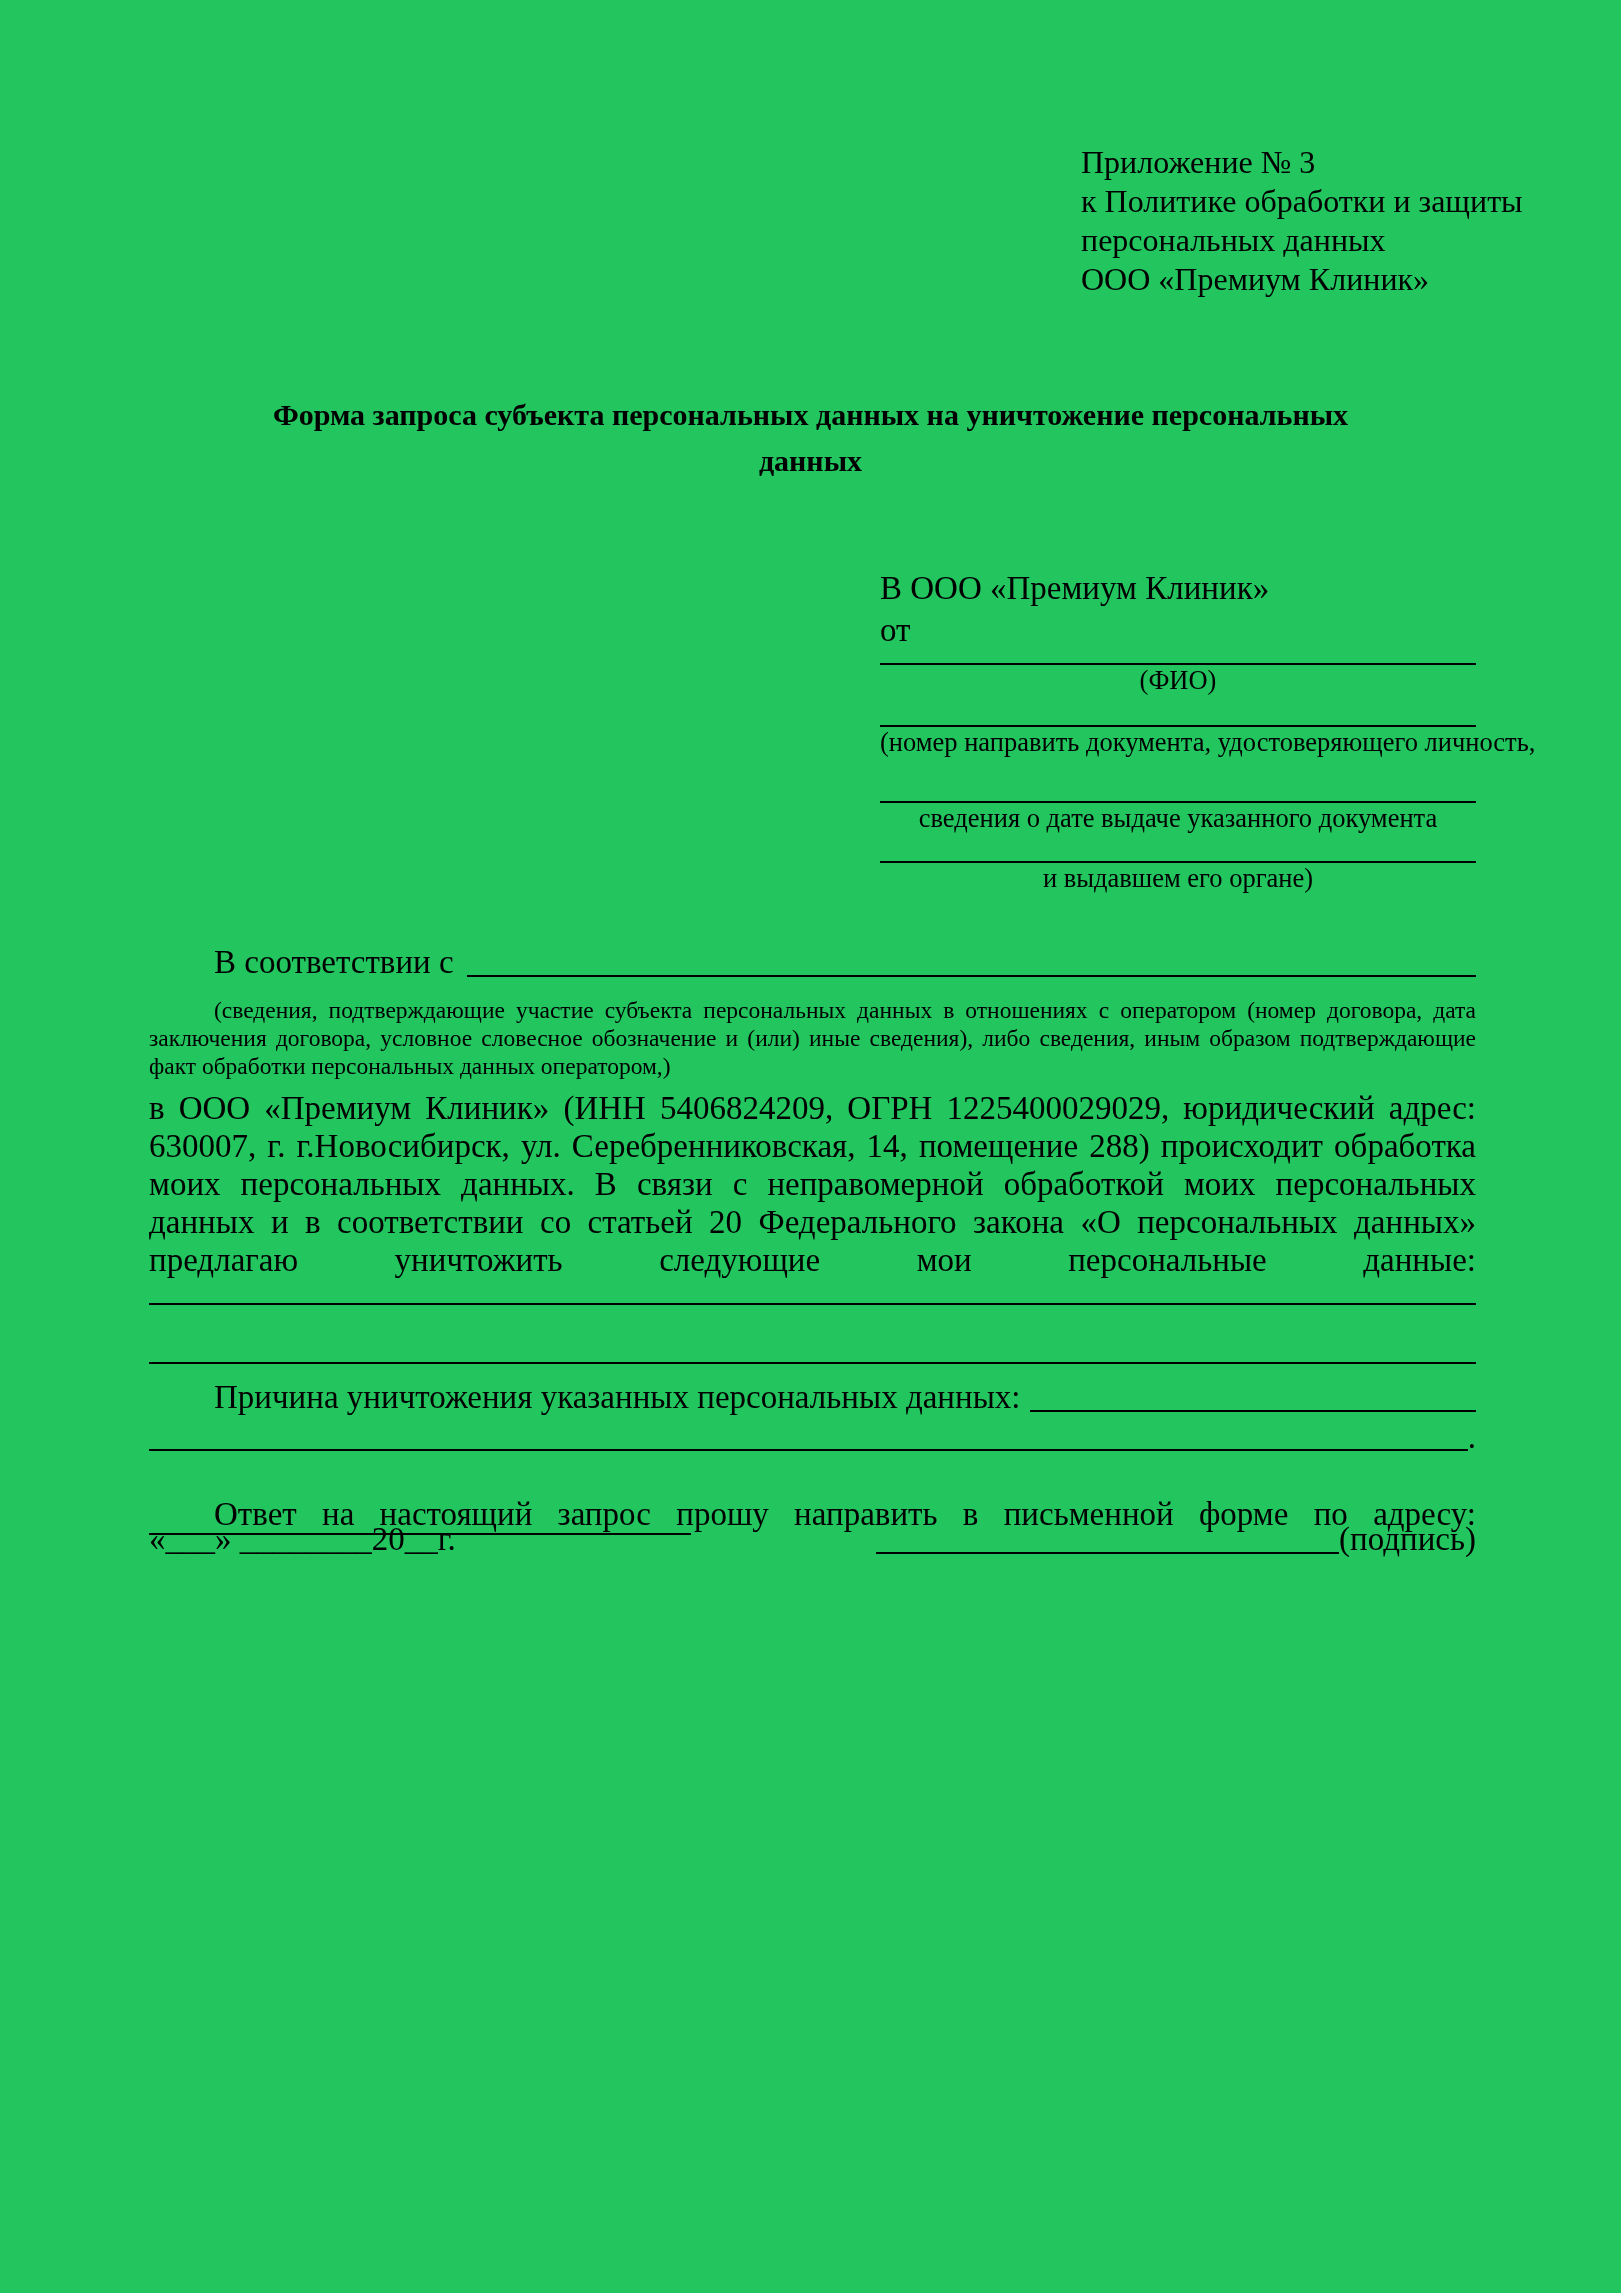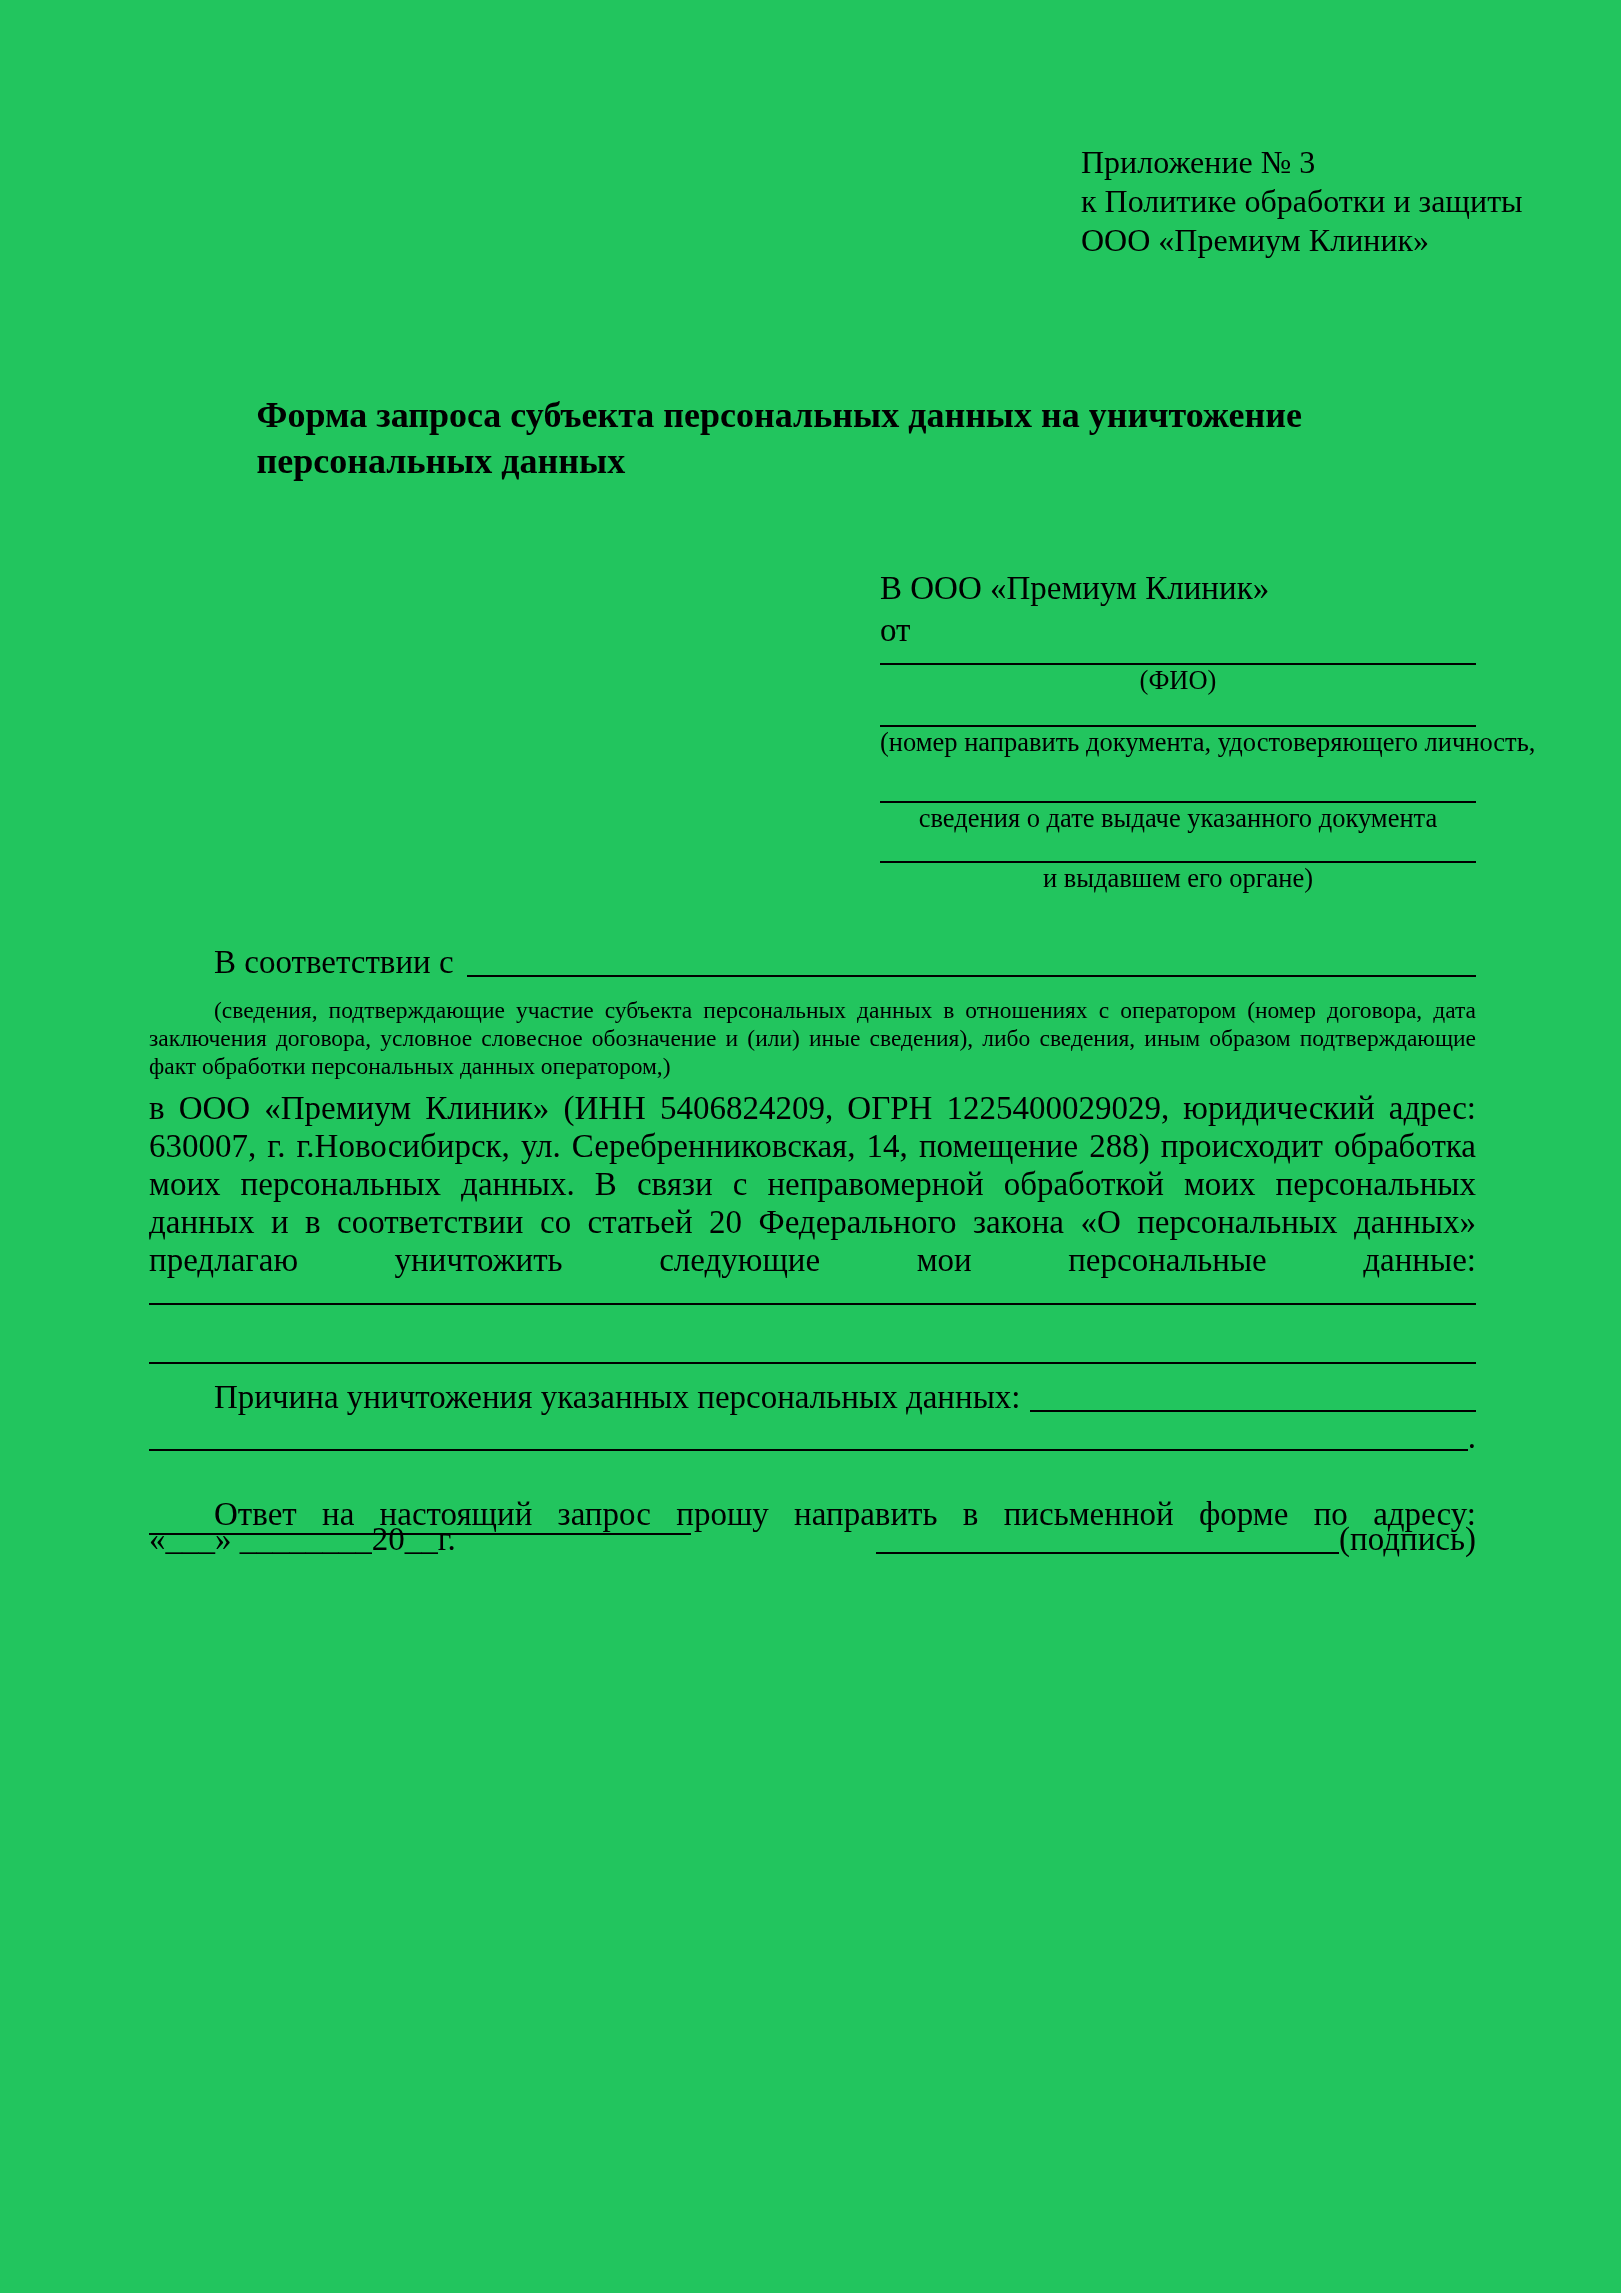--- a/index.html
+++ b/index.html
@@ -6,21 +6,21 @@
   html,body { background:#888; }
   .page {
     position:relative; width:1621px; height:2294px; background:#22c55e;
     font-family:"Liberation Serif","DejaVu Serif",serif; color:#000;
     margin:0 auto; overflow:hidden;
   }
   
   .appendix { position:absolute; left:1081px; top:143px; font-size:32px; line-height:39px; }
   
   .title-wrap { position:absolute; left:147px; top:392px; width:1327px; }
-  .title-inner { max-width:1108px; margin:0 auto; text-align:left; font-weight:bold; font-size:36px; line-height:46px; }
+  .title-inner { max-width:1108px; margin:0 auto; text-align:center; font-weight:bold; font-size:30px; line-height:46px; }
   
   .addressee { position:absolute; left:880px; top:567px; width:596px; font-size:33px; line-height:42px; }
   .rule { border-bottom:2.9px solid #000; height:0; }
   .addressee .r1 { margin-top:11.8px; }
   .cap { font-size:26.5px; line-height:31px; text-align:center; white-space:nowrap; }
   .addressee .r2 { margin-top:29px; }
   .addressee .r3 { margin-top:43px; }
   .addressee .r4 { margin-top:27.4px; }
   
   .content { position:absolute; left:149px; top:943px; width:1327px; font-size:33px; }
@@ -43,20 +43,21 @@
   .sig-line { width:463px; border-bottom:2.9px solid #000; margin-bottom:4.9px; }
 </style>
 </head>
 <body>
 
 <div class="page">
 
   <div class="appendix">
     <div>Приложение № 3</div>
     <div>к Политике обработки и защиты</div>
+    <div>персональных данных</div>
     <div>ООО «Премиум Клиник»</div>
   </div>
 
   <div class="title-wrap">
     <div class="title-inner">Форма запроса субъекта персональных данных на уничтожение персональных данных</div>
   </div>
 
   <div class="addressee">
     <div>В ООО «Премиум Клиник»</div>
     <div>от</div>

